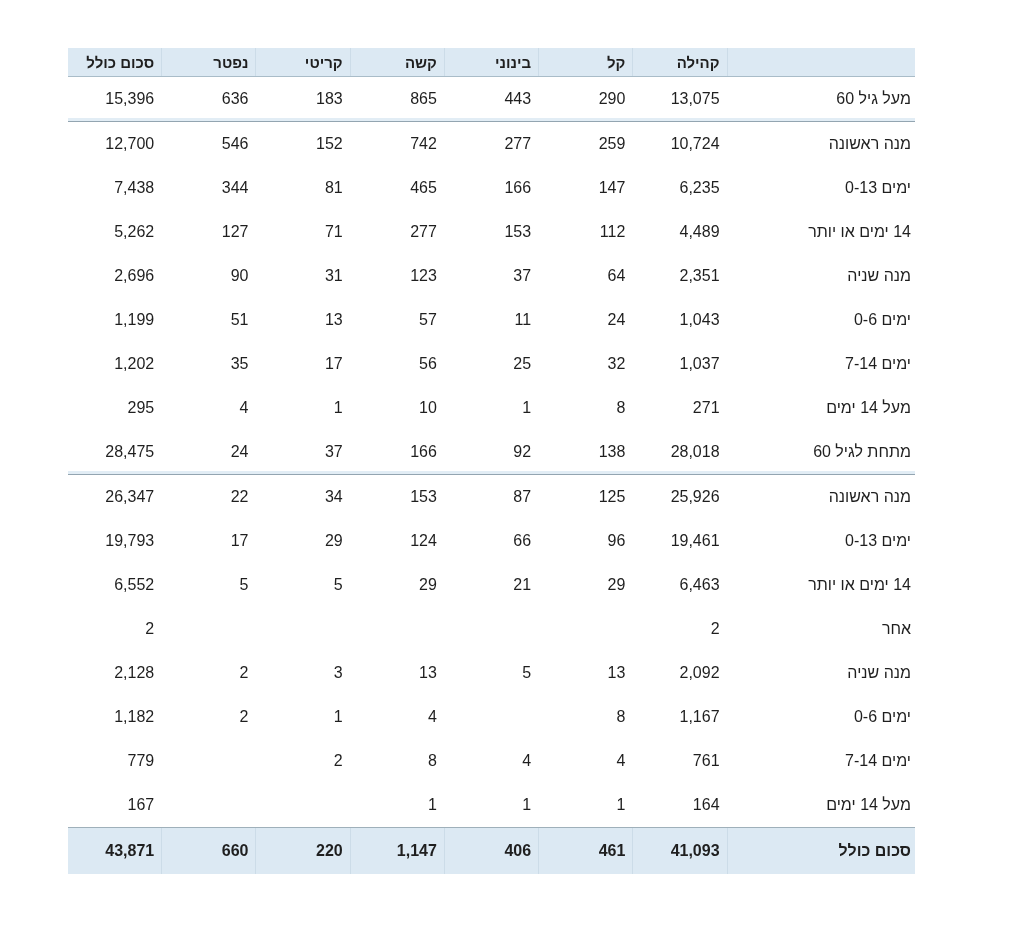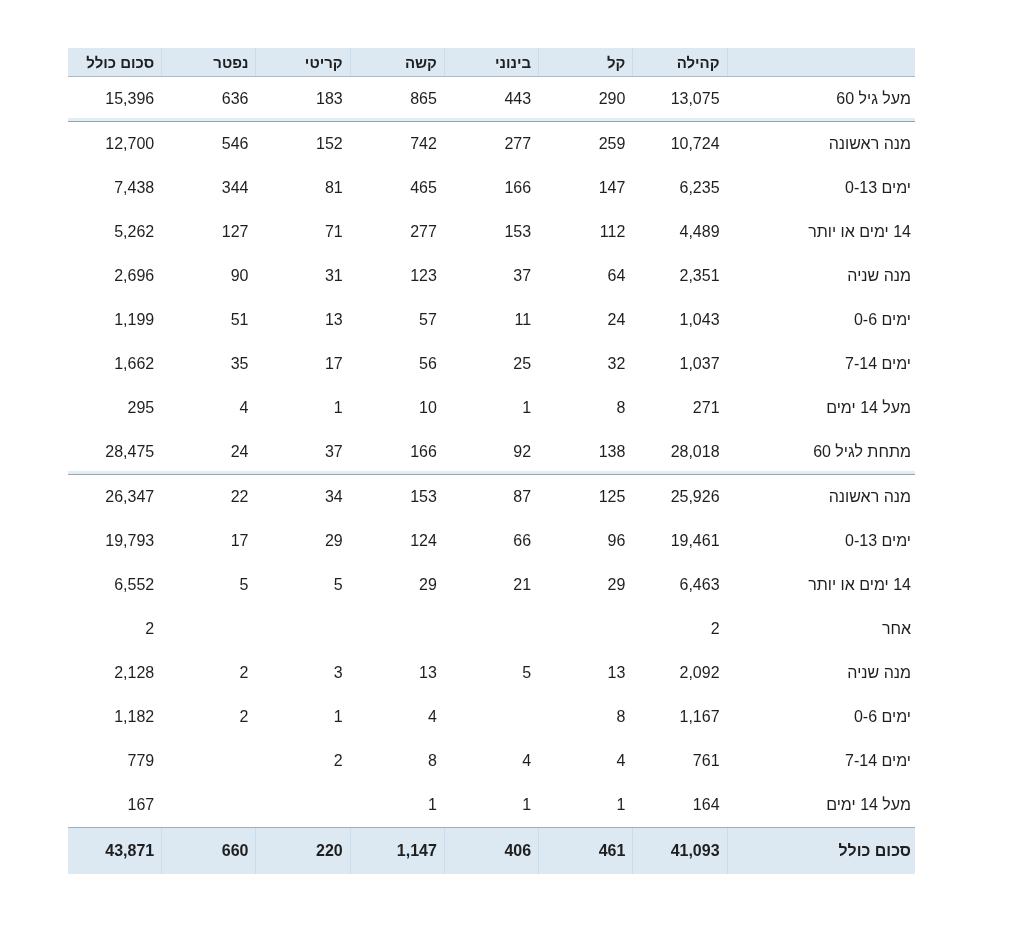--- a/index.html
+++ b/index.html
@@ -134,21 +134,21 @@
           <td>1,199</td>
         </tr>
         <tr>
           <td class="label">ימים 7-14</td>
           <td>1,037</td>
           <td>32</td>
           <td>25</td>
           <td>56</td>
           <td>17</td>
           <td>35</td>
-          <td>1,662</td>
+          <td>1,202</td>
         </tr>
         <tr>
           <td class="label">מעל 14 ימים</td>
           <td>271</td>
           <td>8</td>
           <td>1</td>
           <td>10</td>
           <td>1</td>
           <td>4</td>
           <td>295</td>

